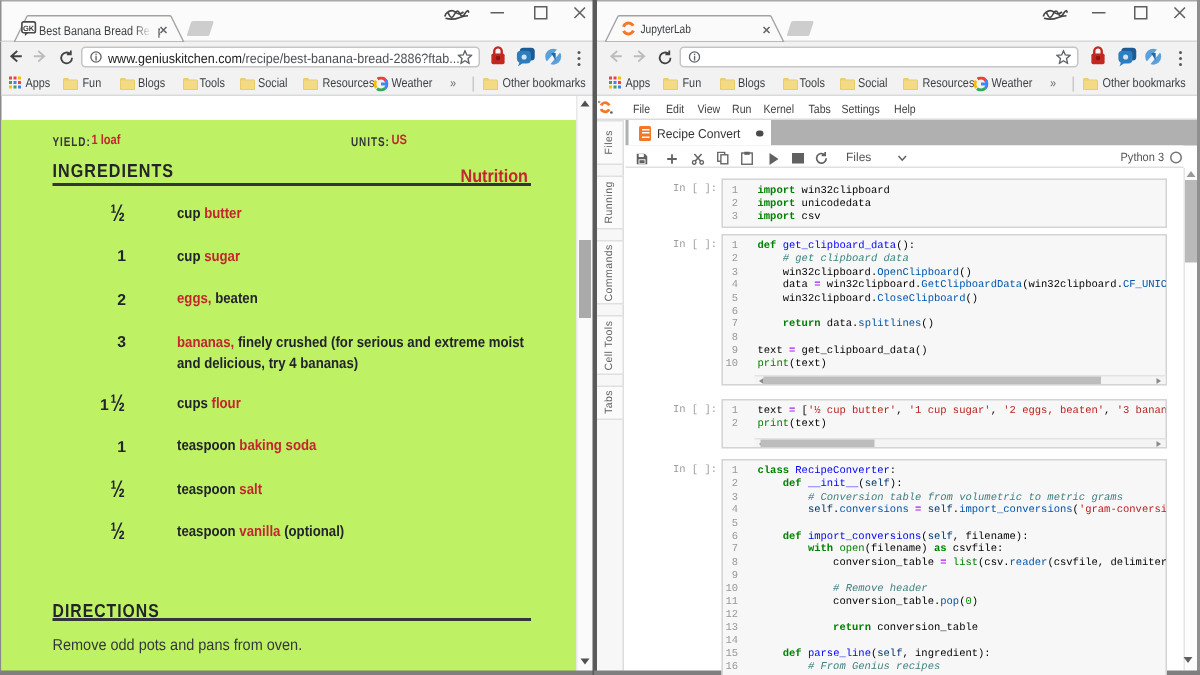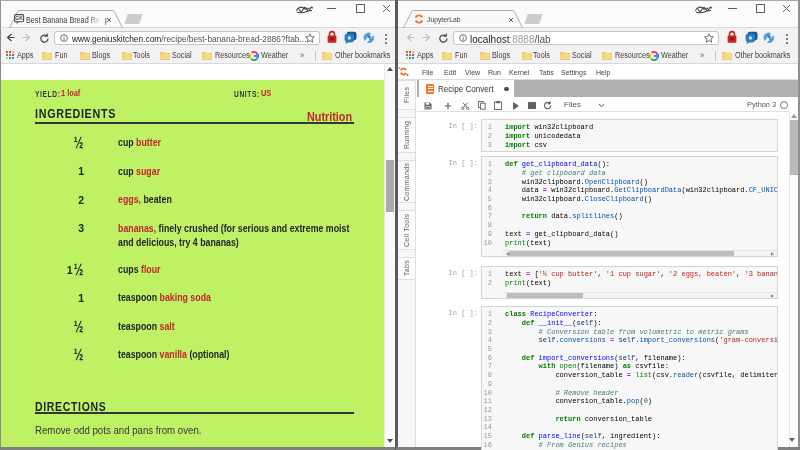--- a/index.html
+++ b/index.html
@@ -195,21 +195,20 @@
     </svg>
 <svg class="a" style="left:42px;top:32.5px" width="11" height="11">
       <path d="M9 5.5 A3.6 3.6 0 1 1 7.9 3 M8.2 0.6 L8.2 3.2 L5.6 3.2" stroke="#424242" stroke-width="1.2" fill="none"></path>
     </svg>
 <div class="a" style="left:57px;top:31px;width:266px;height:14px;background:#fff;border:1px solid #c5c5c5;border-radius:3px"></div>
 <svg class="a" style="left:63px;top:34px" width="8" height="8">
       <circle cx="4" cy="4" r="3.4" stroke="#5f6368" stroke-width="0.9" fill="none"></circle>
       <rect x="3.6" y="1.8" width="0.9" height="1" fill="#5f6368"></rect>
       <rect x="3.6" y="3.4" width="0.9" height="3" fill="#5f6368"></rect>
     </svg>
-<div class="a" style="left:74px;top:33.5px;width:230px;overflow:hidden;font-size:10px;color:#202124;white-space:nowrap">localhost<span style="color:#9aa0a6">:8888</span><span style="color:#4d5156">/lab</span></div>
 <svg class="a" style="left:308px;top:33px" width="10" height="10">
       <path d="M5 0.8 L6.2 3.6 L9.4 3.9 L7 6 L7.7 9.2 L5 7.5 L2.3 9.2 L3 6 L0.6 3.9 L3.8 3.6 Z" stroke="#5f6368" stroke-width="0.9" fill="none"></path>
     </svg>
 <svg class="a" style="left:330px;top:30px" width="12" height="14">
       <path d="M3.5 6 V4.2 A2.5 2.6 0 0 1 8.5 4.2 V6" fill="none" stroke="#c3271f" stroke-width="1.6"></path>
       <rect x="1.6" y="5.6" width="8.8" height="7.2" rx="1.2" fill="#c3271f"></rect>
       <circle cx="6" cy="8.7" r="1.5" fill="#8e1414"></circle>
     </svg>
 <svg class="a" style="left:349px;top:31px" width="13" height="14">
       <rect x="2.5" y="0.8" width="10" height="8.6" rx="2.4" fill="#1b5a94"></rect>

